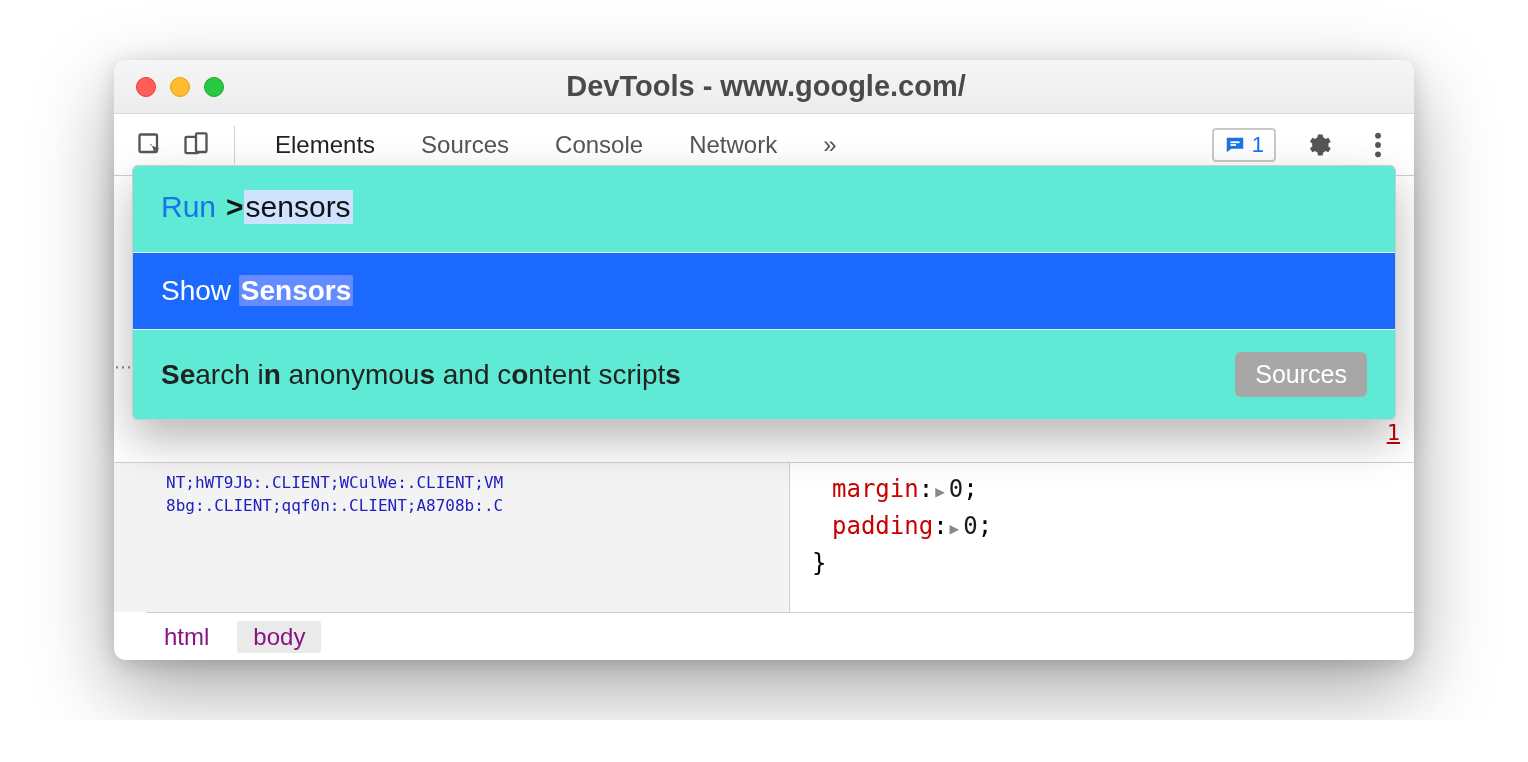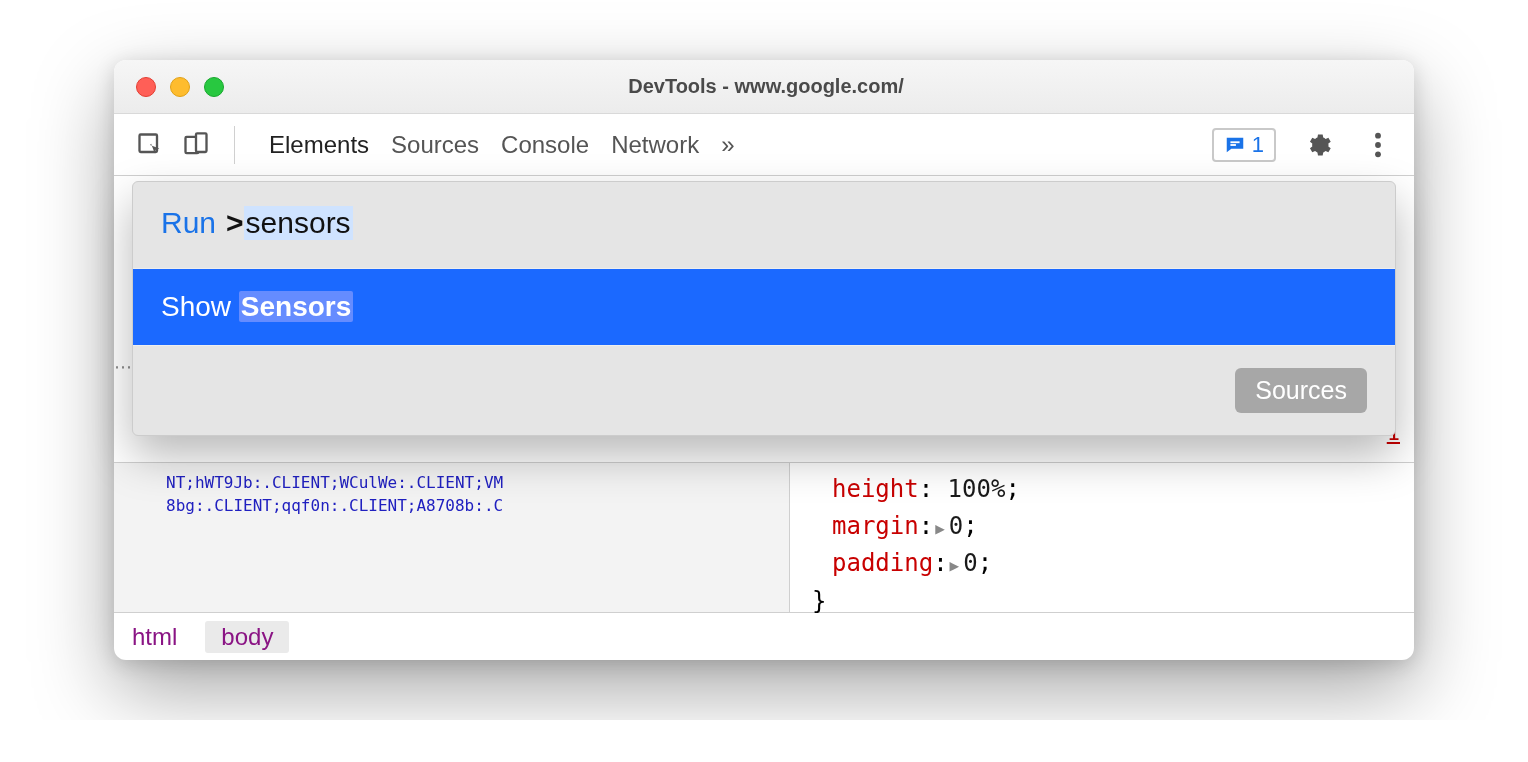--- a/index.html
+++ b/index.html
@@ -32,65 +32,64 @@
       position: relative;
     }
     .traffic-lights { display: flex; gap: 14px; margin-left: 22px; }
     .tl { width: 20px; height: 20px; border-radius: 50%; }
     .tl-close    { background: #ff5f57; border:1px solid #e33e32; }
     .tl-min      { background: #febc2e; border:1px solid #e1a116; }
     .tl-max      { background: #28c840; border:1px solid #17a82d; }
     .title {
       position: absolute; left: 4px; right: 0;
       text-align: center;
-      font-size: 20px;
+      font-size: 29px;
       font-weight: 600;
       color: #4a4a4a;
       pointer-events: none;
     }
 
     
     .tabstrip {
       height: 62px;
       display: flex;
       align-items: center;
       padding: 0 18px;
       border-bottom: 1px solid #cfcfcf;
       font-size: 24px;
       color: #555;
       gap: 10px;
     }
     .tool-btn { width: 36px; height: 36px; display:flex; align-items:center; justify-content:center; color:#555; }
     .vdiv { width:1px; height:38px; background:#d0d0d0; margin:0 14px 0 10px; }
 
-    .tabs { display:flex; gap: 22px; margin-left: 10px; }
+    .tabs { display:flex; gap: 46px; margin-left: 16px; }
     .tab { color:#555; cursor:pointer; }
     .tab.active { color:#222; }
 
     .tab-right { margin-left:auto; display:flex; align-items:center; gap:24px; }
     .issue-badge {
       display:flex; align-items:center; gap:6px;
       border:2px solid #c9c9c9; border-radius:4px;
       padding:2px 10px; color:#1a73e8; font-size:22px;
     }
     .issue-badge svg { color:#1a73e8; }
     .gear,.kebab { color:#555; }
 
     
     .command-popup {
       position:absolute;
       top:105px;
       left:18px; right:18px;
-      background:#e5e5e5;
+      background:#5eead4;
       border:1px solid #ccc;
       border-radius:6px;
       box-shadow:0 20px 45px rgba(0,0,0,.28);
       overflow:hidden;
       z-index:5;
-      margin-top:16px;
     }
     .cmd-input-row {
       padding:24px 28px 28px;
       display:flex; align-items:center;
       font-size:30px;
     }
     .run-label { color:#1a73e8; margin-right:10px; font-weight:500; }
     .gt { color:#111; font-weight:600; }
     .query { background:#cfe3ff; padding:0 2px; font-weight:500; color:#111; }
 
@@ -168,20 +167,21 @@
 
     .breadcrumb-bar {
       height:48px;
       border-top:1px solid #cfcfcf;
       display:flex; align-items:center;
       padding:0 18px;
       gap:28px;
       font-size:24px;
       color:#8a1484;
       border-radius:0 0 12px 12px;
+      margin-left:32px;
     }
     .breadcrumb-bar .active { background:#eaeaea; padding:2px 16px; border-radius:3px; }
   </style>
 </head>
 <body>
 
 <div class="window">
 
   <div class="titlebar">
     <div class="traffic-lights">
@@ -246,34 +246,36 @@
         <span class="query">sensors</span>
     </div>
 
     <div class="cmd-item selected">
       <span>
         <span class="light">Show </span><span class="word hl">Sensors</span>
       </span>
     </div>
 
     <div class="cmd-item cmd-second">
+      <span>
+        <span class="word">Se</span><span class="light">arch i</span><span class="word">n</span><span class="light"> anonymou</span><span class="word">s</span><span class="light"> and c</span><span class="word">o</span><span class="light">ntent script</span><span class="word">s</span>
+      </span>
       <span class="badge gray">Sources</span>
     </div>
   </div>
 
   <div class="handle-dots">⋯</div>
   <div class="small-err">1</div>
 
   <div class="bg-panels">
     <div class="html-panel">
       <div>NT;hWT9Jb:.CLIENT;WCulWe:.CLIENT;VM</div>
       <div>8bg:.CLIENT;qqf0n:.CLIENT;A8708b:.C</div>
     </div>
     <div class="css-panel">
-      <div><span class="prop">height</span>: <span class="val">100%</span>;</div>
       <div><span class="prop">margin</span>:<span class="tri">▶</span><span class="val">0</span>;</div>
       <div><span class="prop">padding</span>:<span class="tri">▶</span><span class="val">0</span>;</div>
       <div style="margin-left:-20px;">}</div>
     </div>
   </div>
 
   <div class="breadcrumb-bar">
     <span>html</span>
     <span class="active">body</span>
   </div>

